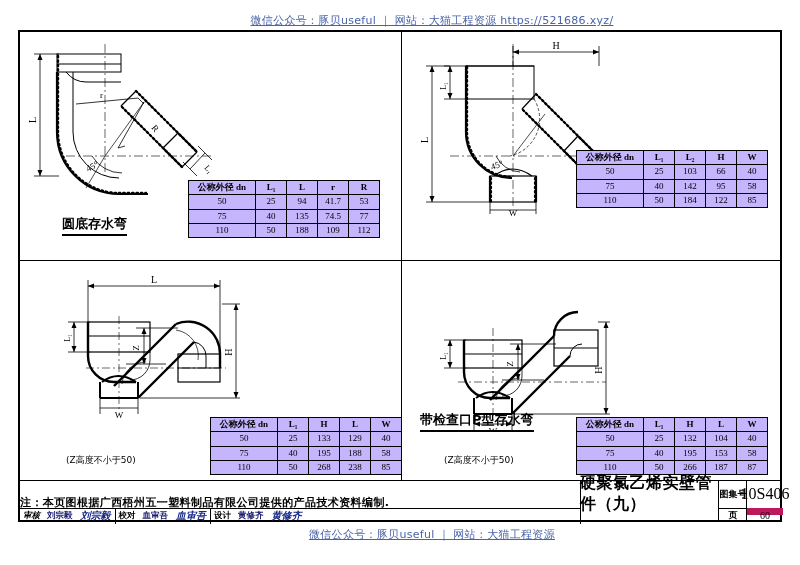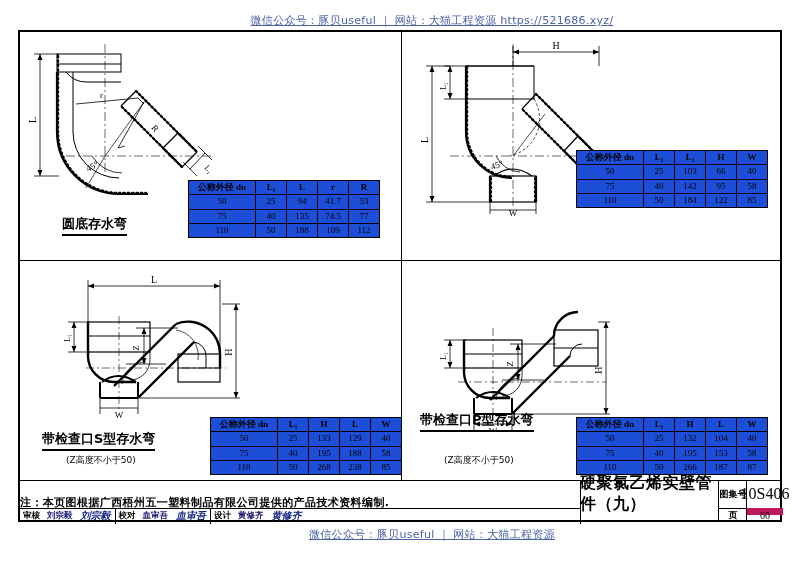--- a/index.html
+++ b/index.html
@@ -20,21 +20,21 @@
   .inner{position:absolute;inset:0;}
 
   
   .hline{position:absolute;background:#000;height:1px;}
   .vline{position:absolute;background:#000;width:1px;}
 
   
   .panel{position:absolute;}
 
   
-  table.dim{border-collapse:collapse;font-size:9px;background:#1d4ed8;
+  table.dim{border-collapse:collapse;font-size:9px;background:#c4b5fd;
             font-family:"Liberation Serif","DejaVu Serif",serif;}
   table.dim td,table.dim th{border:1px solid #000;text-align:center;
             padding:1px 2px;font-weight:normal;line-height:1.25;}
   table.dim th{font-weight:bold;font-size:9px;}
   table.dim th.wide{min-width:62px;}
   table.dim th.nw,table.dim td.nw{min-width:26px;}
 
   
   .caption{position:absolute;font-size:13px;font-weight:bold;
            border-bottom:2px solid #000;padding-bottom:1px;white-space:nowrap;
@@ -421,21 +421,20 @@
       </g>
 
       <text x="128" y="11" font-size="10" font-family="Liberation Serif, serif" text-anchor="middle">L</text>
       <text x="44" y="66" font-size="8" font-family="Liberation Serif, serif" transform="rotate(-90 44 66)" text-anchor="middle">L₁</text>
       <text x="113" y="76" font-size="9" font-family="Liberation Serif, serif" transform="rotate(-90 113 76)" text-anchor="middle">Z</text>
       <text x="206" y="80" font-size="10" font-family="Liberation Serif, serif" transform="rotate(-90 206 80)" text-anchor="middle">H</text>
       <text x="93" y="146" font-size="9" font-family="Liberation Serif, serif" text-anchor="middle">W</text>
     </svg>
   </div>
 
-  <div class="caption" style="left:22px;top:398px;">带检查口S型存水弯</div>
   <div class="subcap" style="left:46px;top:422px;">(Z高度不小于50)</div>
 
   <div class="panel" style="left:190px;top:385px;">
     <table class="dim">
       <thead>
         <tr>
           <th class="wide">公称外径 dn</th>
           <th class="nw">L₁</th>
           <th class="nw">H</th>
           <th class="nw">L</th>
@@ -583,21 +582,21 @@
         </tr>
       </tbody>
     </table>
   </div>
 
   <div class="note">
     <span>注：本页图根据广西梧州五一塑料制品有限公司提供的产品技术资料编制.</span>
   </div>
 
   <div class="sig">
-    <div class="cell lbl" style="border-left:none;">审核</div>
+    <div class="cell lbl" style="border-left:none;font-style:italic;">审核</div>
     <div class="cell nm">刘宗毅</div>
     <div class="cell hw">刘宗毅</div>
     <div class="cell lbl">校对</div>
     <div class="cell nm">血审吾</div>
     <div class="cell hw">血审吾</div>
     <div class="cell lbl">设计</div>
     <div class="cell nm">黄修齐</div>
     <div class="cell hw">黄修齐</div>
   </div>
 

